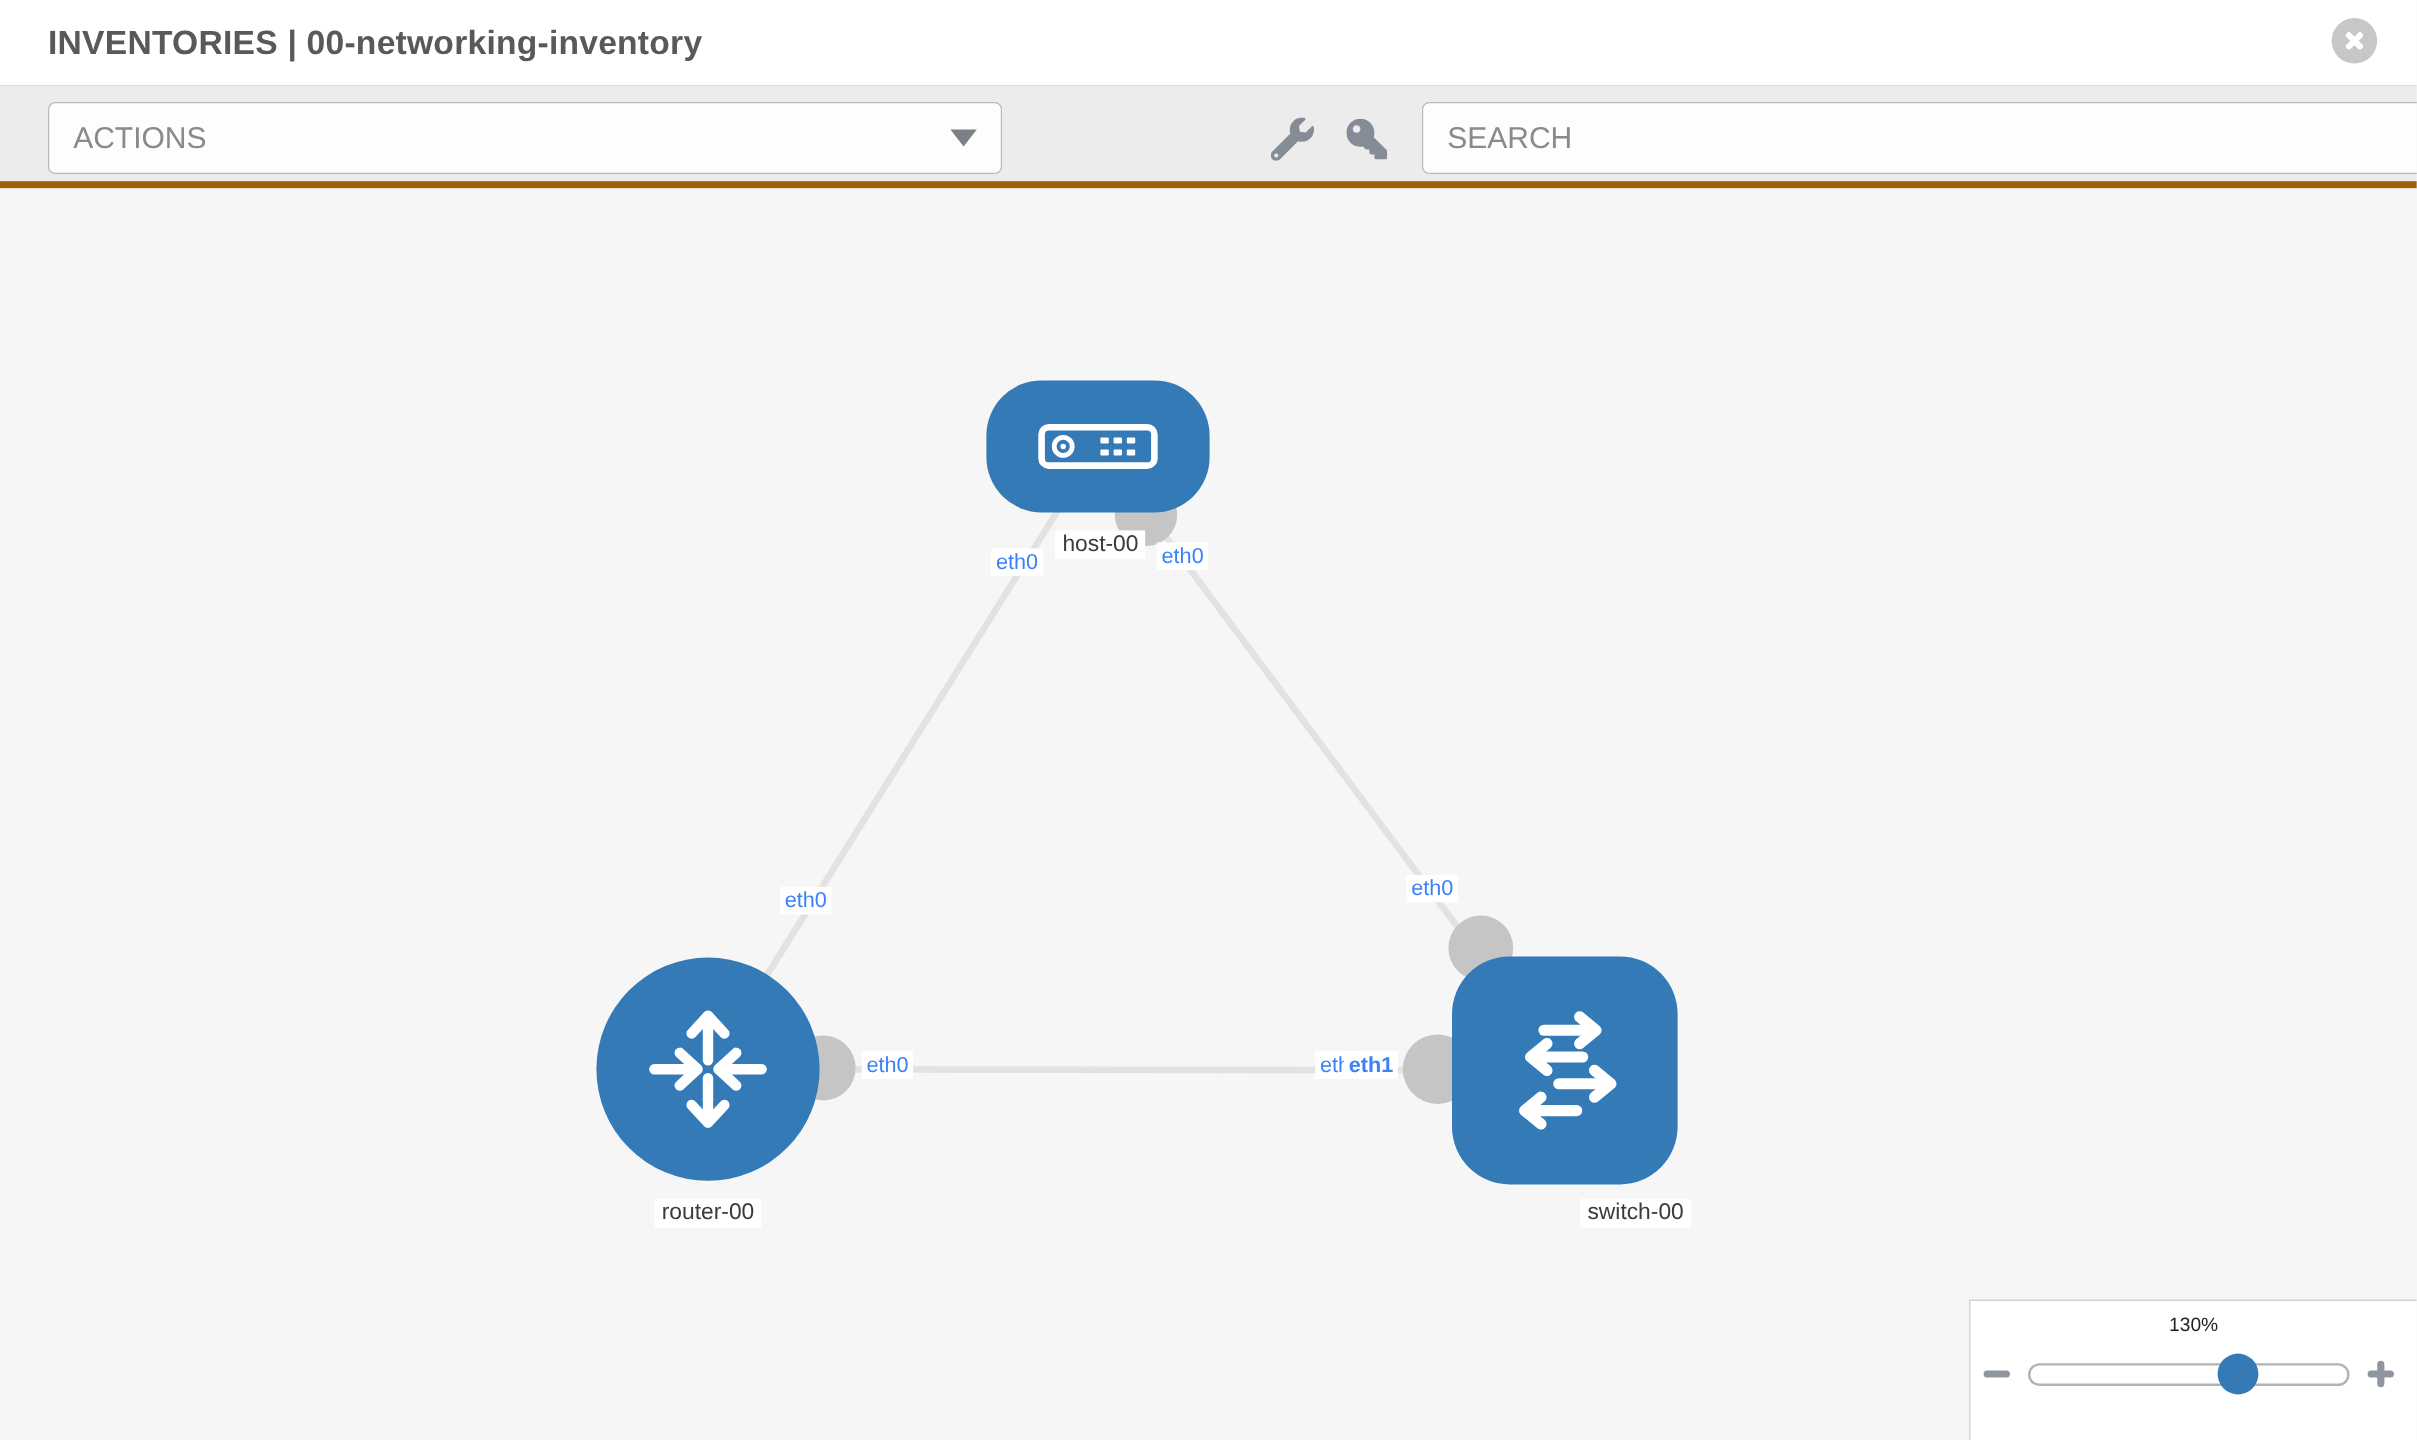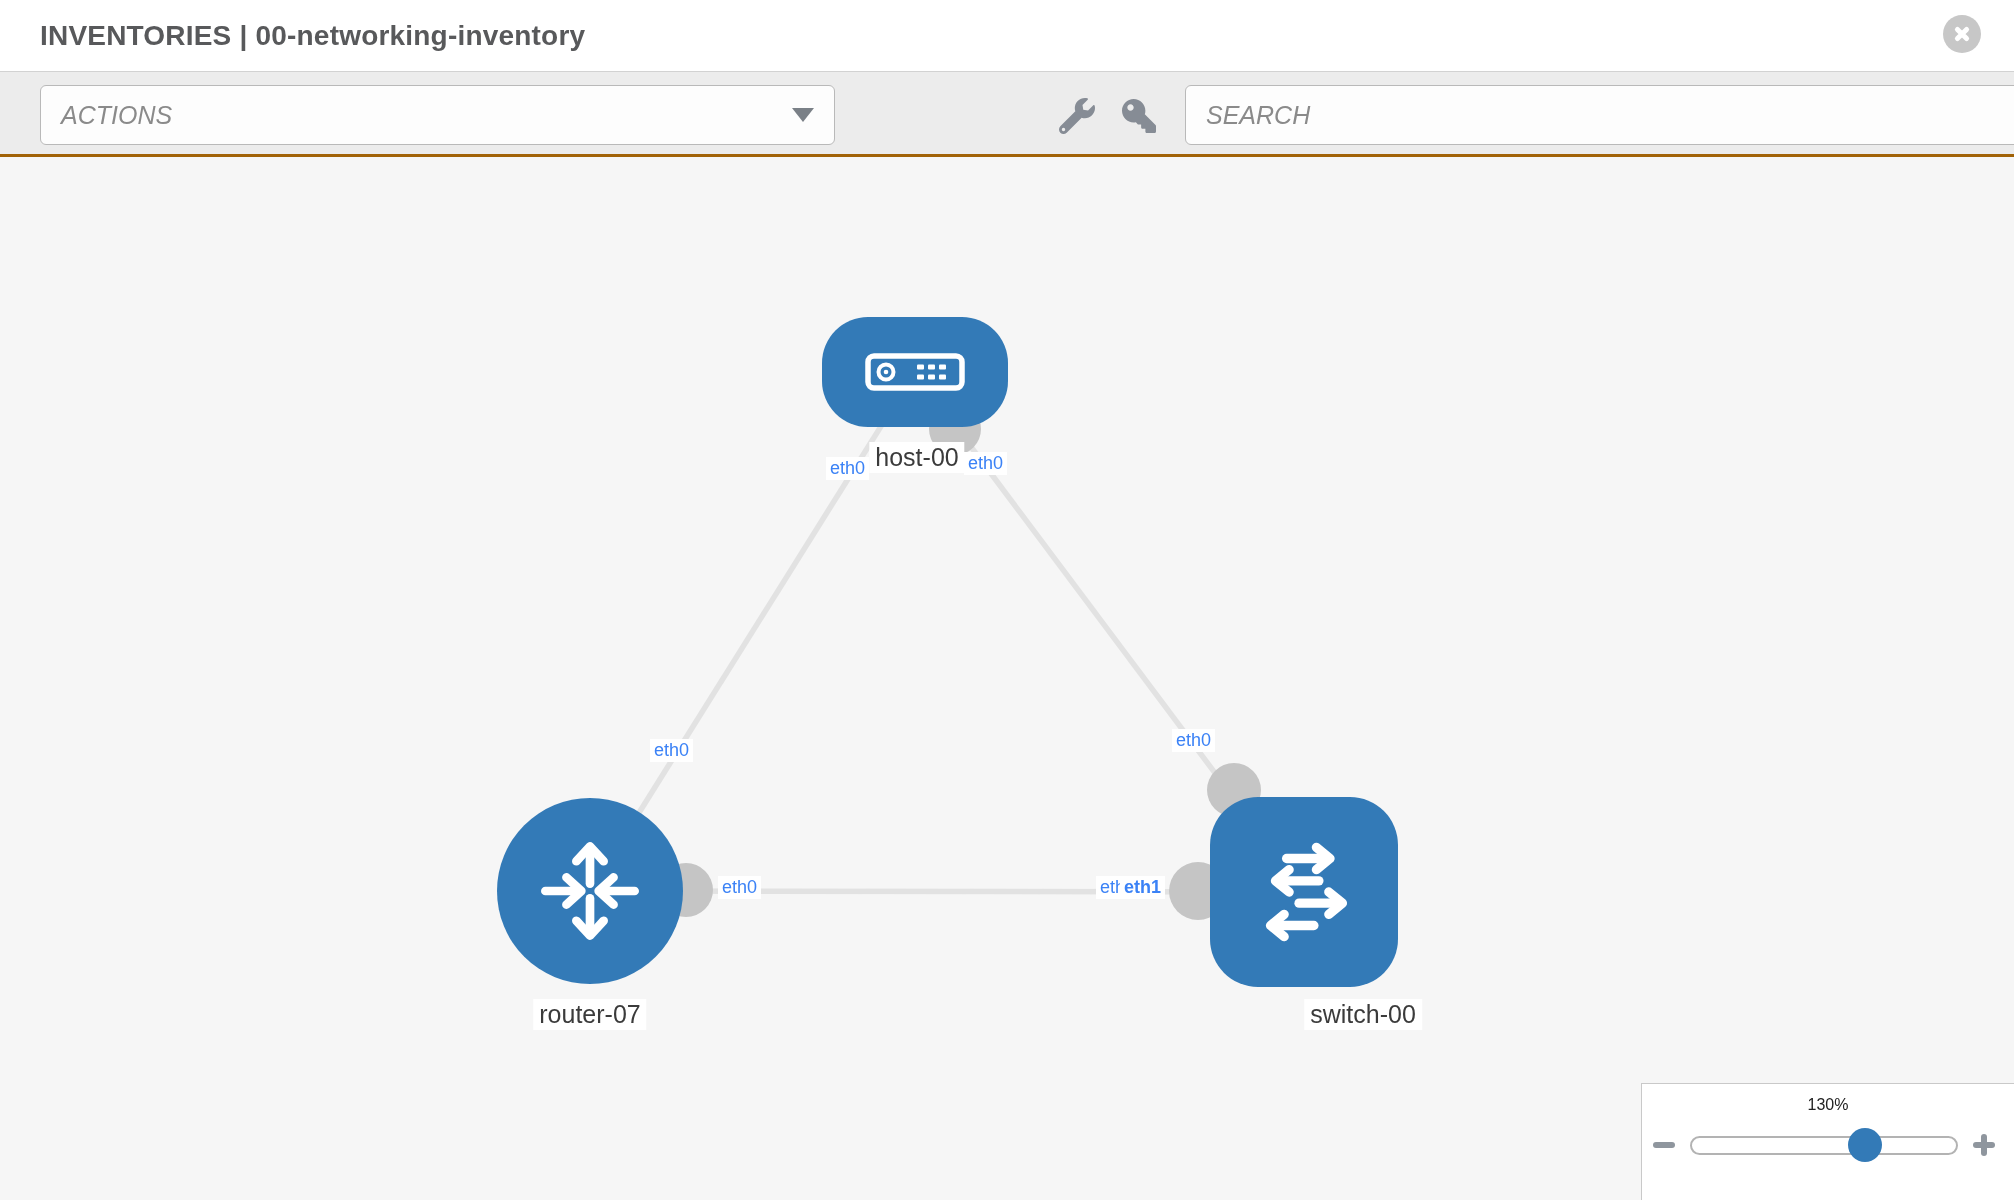--- a/index.html
+++ b/index.html
@@ -17,21 +17,21 @@
   }
   .close-btn {
     position: absolute; right: 33px; top: 15px; width: 38px; height: 38px;
     border-radius: 50%; background: #c7c7c7; cursor: pointer;
     display: flex; align-items: center; justify-content: center;
   }
 
   
   .toolbar {
     position: relative; width: 100%; height: 85px;
-    background: #ececec; border-bottom: 3px solid #a16207; font-style: italic;
+    background: #ececec; border-bottom: 6px solid #a16207;
   }
   .dropdown {
     position: absolute; top: 13px; height: 60px;
     background: #fdfdfd; border: 1px solid #b9b9b9; border-radius: 6px;
     display: flex; align-items: center; padding: 0 20px; cursor: pointer;
   }
   .dropdown.actions { left: 40px;  width: 795px; }
   .dropdown.search  { left: 1185px; width: 878px; gap: 10px; }
   .dd-label { font-size: 25px; color: #8a8a8a; }
   .caret {
@@ -57,21 +57,21 @@
   .node {
     position: absolute; background: #337ab7; z-index: 3;
     display: flex; align-items: center; justify-content: center;
   }
   .node.host   { left: 822px;  top: 160px; width: 186px; height: 110px; border-radius: 46px; }
   .node.router { left: 497px;  top: 641px; width: 186px; height: 186px; border-radius: 50%; }
   .node.switch { left: 1210px; top: 640px; width: 188px; height: 190px; border-radius: 48px; }
 
   .node-label {
     position: absolute; z-index: 4; transform: translateX(-50%);
-    background: #ffffff; color: #3b3b3b; font-size: 25px;
+    background: #ffffff; color: #3b3b3b; font-size: 19px;
     padding: 1px 6px; white-space: nowrap; line-height: 1.15;
   }
   .iface-label {
     position: absolute; z-index: 4;
     background: #ffffff; color: #3b82f6; font-size: 18px;
     padding: 1px 4px; white-space: nowrap; line-height: 1.15;
   }
 
   
   .zoom-panel {
@@ -190,21 +190,21 @@
             <path d="M38 32 L27 41 L38 50"></path>
           <path d="M46 59 H78"></path>
             <path d="M70 50 L81 59 L70 68"></path>
           <path d="M58 77 H26"></path>
             <path d="M34 68 L23 77 L34 86"></path>
         </g>
       </svg>
     </div>
 
     <div class="node-label" style="left:917px;  top:285px;">host-00</div>
-    <div class="node-label" style="left:590px;  top:842px;">router-07</div>
+    <div class="node-label" style="left:590px;  top:842px;">router-00</div>
     <div class="node-label" style="left:1363px; top:842px;">switch-00</div>
 
     <span class="iface-label" style="left:826px;  top:300px;">eth0</span>
     <span class="iface-label" style="left:964px;  top:295px;">eth0</span>
     <span class="iface-label" style="left:650px;  top:582px;">eth0</span>
     <span class="iface-label" style="left:1172px; top:572px;">eth0</span>
     <span class="iface-label" style="left:718px;  top:719px;">eth0</span>
     <span class="iface-label" style="left:1096px; top:719px;">eth0</span>
     <span class="iface-label" style="left:1120px; top:719px;font-weight:bold;">eth1</span>
 

